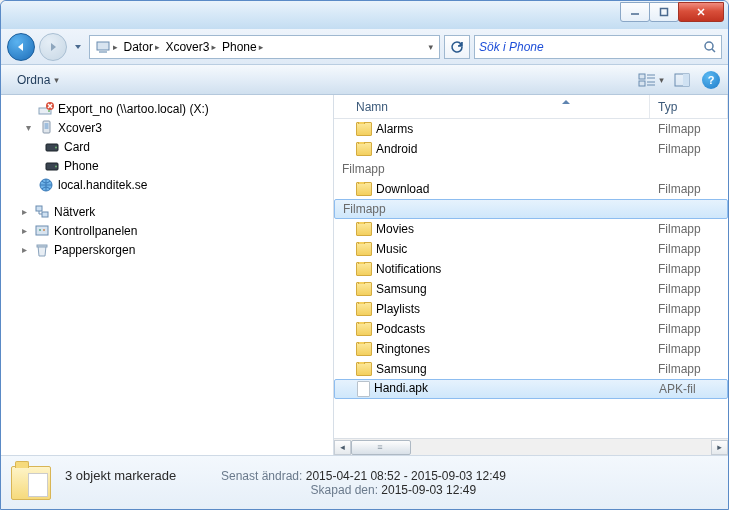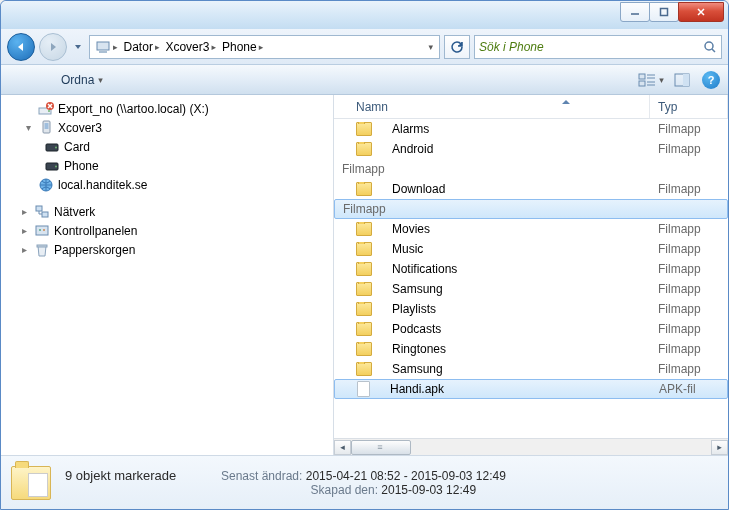--- a/index.html
+++ b/index.html
@@ -14,41 +14,41 @@
 .navbar { height: 36px; background: linear-gradient(#eef4fb,#dfeaf6); border-bottom: 1px solid #b9cde1; display: flex; align-items: center; padding: 0 6px; gap: 4px; }
 .navcircle { width: 28px; height: 28px; border-radius: 50%; background: radial-gradient(circle at 35% 30%, #5bb3f0, #1e6db8); border: 1px solid #1a5d9c; display: flex; align-items: center; justify-content: center; color: #fff; }
 .navcircle.dim { background: radial-gradient(circle at 35% 30%, #e5eef6, #c7d7e5); border-color: #a9bfd3; }
 .navcircle svg { fill: #fff; }
 .navcircle.dim svg { fill: #8ea6bd; }
 .miniarrow { width: 14px; height: 18px; display:flex; align-items:center; justify-content:center; }
 .addrbar { flex: 1; height: 24px; background: #fff; border: 1px solid #9fb8d0; display: flex; align-items: center; padding: 0 2px; }
 .addrseg { padding: 0 3px; height: 22px; display: flex; align-items: center; gap: 2px; cursor: default; }
 .chev { font-size: 9px; color: #5a5a5a; }
 .refbtn { width: 26px; height: 24px; border: 1px solid #9fb8d0; background: linear-gradient(#fff,#eef4fa); display: flex; align-items:center; justify-content:center; color:#2a5a8e; }
-.searchbar { width: 248px; height: 24px; border: 1px solid #9fb8d0; background: #fff; display: flex; align-items: center; padding: 0 4px; color: #4d7c0f; font-style: italic; }
+.searchbar { width: 248px; height: 24px; border: 1px solid #9fb8d0; background: #fff; display: flex; align-items: center; padding: 0 4px; color: #1d4ed8; font-style: italic; }
 .searchbar svg { margin-left: auto; fill:none; stroke:#5b7fa6; stroke-width:1.5; }
 .toolbar { height: 30px; background: linear-gradient(#f5f9fd,#e3edf7 50%,#d0e0ef); border-bottom: 1px solid #b4c8dc; display: flex; align-items: center; padding: 0 8px; }
-.tbtn { padding: 3px 8px; color: #1f3b5a; display: flex; align-items: center; gap: 4px; cursor: default; margin-left: 44px; }
+.tbtn { padding: 3px 8px; color: #1f3b5a; display: flex; align-items: center; gap: 4px; cursor: default; }
 .spacer { flex: 1; }
 .viewicon { width: 28px; height: 22px; border: 1px solid transparent; display: flex; align-items:center; justify-content:center; margin-left: 3px; color:#3a6a9f; }
 .helpicon { width: 18px; height: 18px; border-radius: 50%; background: radial-gradient(circle at 35% 30%,#5bb9f2,#1e7bc8); color: #fff; font-weight: bold; font-size: 11px; display: flex; align-items:center; justify-content:center; margin-left: 6px; }
 .content { flex: 1; display: flex; overflow: hidden; }
 .tree { width: 333px; border-right: 1px solid #d6dee7; padding-top: 4px; overflow: hidden; }
 .treeitem { display: flex; align-items: center; height: 19px; padding-left: 22px; gap: 4px; cursor: default; }
 .treeitem .exp { width: 11px; height: 11px; color: #7a7a7a; font-size: 10px; display: flex; align-items:center; justify-content:center; }
 .treeitem.indent1 { padding-left: 28px; }
 .ticon { width: 16px; height: 16px; display: flex; align-items:center; justify-content:center; font-size:12px; }
 .listhdr { height: 24px; border-bottom: 1px solid #e0e5eb; display: flex; color: #3c5a7a; background:#fff; position:relative; }
 .hcol { padding: 0 8px; height: 100%; display: flex; align-items:center; border-right: 1px solid #e5e9ee; }
 .hcol.sort::after { content:""; position:absolute; left: 228px; top: 1px; border: 4px solid transparent; border-bottom-color: #5e84b0; }
 .listpane { flex: 1; display: flex; flex-direction: column; background: #fff; }
 .rows { flex: 1; overflow: auto; }
 .row { display: flex; align-items: center; height: 20px; cursor: default; }
 .row.sel { background: linear-gradient(#e6f2fd,#cfe7fb); border: 1px solid #8dbdf0; border-radius: 2px; }
-.cell { padding: 0 8px; display: flex; align-items:center; gap: 20px; overflow:hidden; white-space:nowrap; }
+.cell { padding: 0 8px; display: flex; align-items:flex-start; gap: 4px; overflow:hidden; white-space:nowrap; }
 .cell.name { width: 316px; padding-left: 22px; }
 .cell.type { flex: 1; color: #6a6a6a; }
 .ficon { width: 16px; height: 14px; background: linear-gradient(#fce89a,#f3cf5e); border: 1px solid #d4ab3f; border-radius: 1px; position:relative; }
 .ficon::before { content:""; position:absolute; top:-3px; left:1px; width:5px; height:3px; background:#f3cf5e; border:1px solid #d4ab3f; border-bottom:none; border-radius:1px 1px 0 0; }
 .fileicon { width: 13px; height: 16px; background: #fff; border: 1px solid #b8c2cc; border-radius: 1px; }
 .hscroll { height: 17px; background: #f0f0f0; border-top: 1px solid #dadfe5; display:flex; align-items:center; }
 .hscroll .arr { width: 17px; height: 15px; background: linear-gradient(#fdfdfd,#e5e9ed); border: 1px solid #c6cdd5; display:flex; align-items:center; justify-content:center; font-size:9px; color:#4a5a6a; }
 .hscroll .thumb { width: 60px; height: 15px; background: linear-gradient(#fdfdfd,#d8e0e8); border: 1px solid #aeb9c4; border-radius: 2px; margin-left: 0; display:flex; align-items:center; justify-content:center; color:#8a96a2; letter-spacing:2px; font-size:9px; }
 .hscroll .track { flex:1; }
 .detailpane { height: 54px; border-top: 1px solid #cfdae6; background: linear-gradient(#f3f8fd,#e6eff8); display: flex; align-items: center; padding: 4px 10px; gap: 14px; }
@@ -355,21 +355,21 @@
         <div class="track"></div>
         <div class="arr">▸</div>
       </div>
     </div>
   </div>
 
   <div class="detailpane">
     <div class="bigfolder"></div>
     <div class="detailtext">
       <div>
-        <span style="font-size:13px">9 objekt markerade</span>
+        <span style="font-size:13px">3 objekt markerade</span>
         &nbsp;<span class="detaillabel">Senast ändrad:</span>
         <span>2015-04-21 08:52 - 2015-09-03 12:49</span>
       </div>
       <div>
         <span class="detaillabel" style="width:275px">Skapad den:</span>
         <span>2015-09-03 12:49</span>
       </div>
     </div>
   </div>
 

